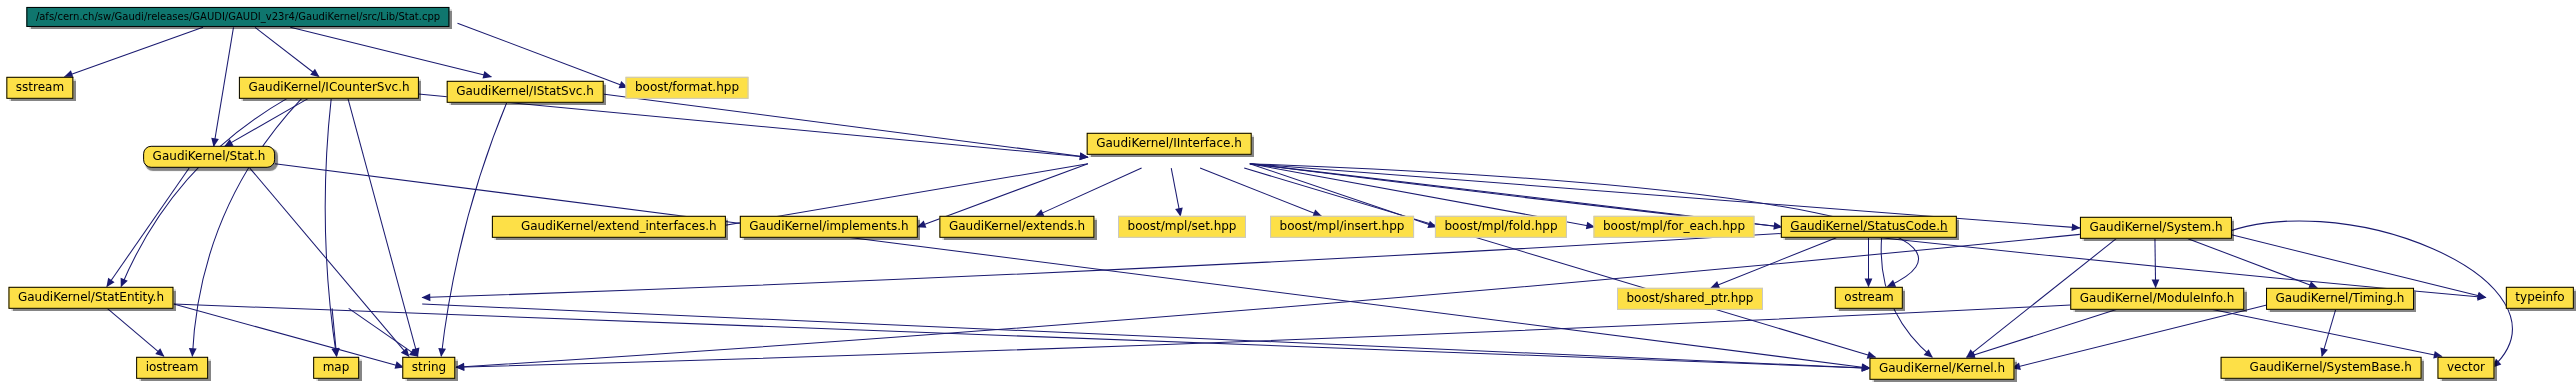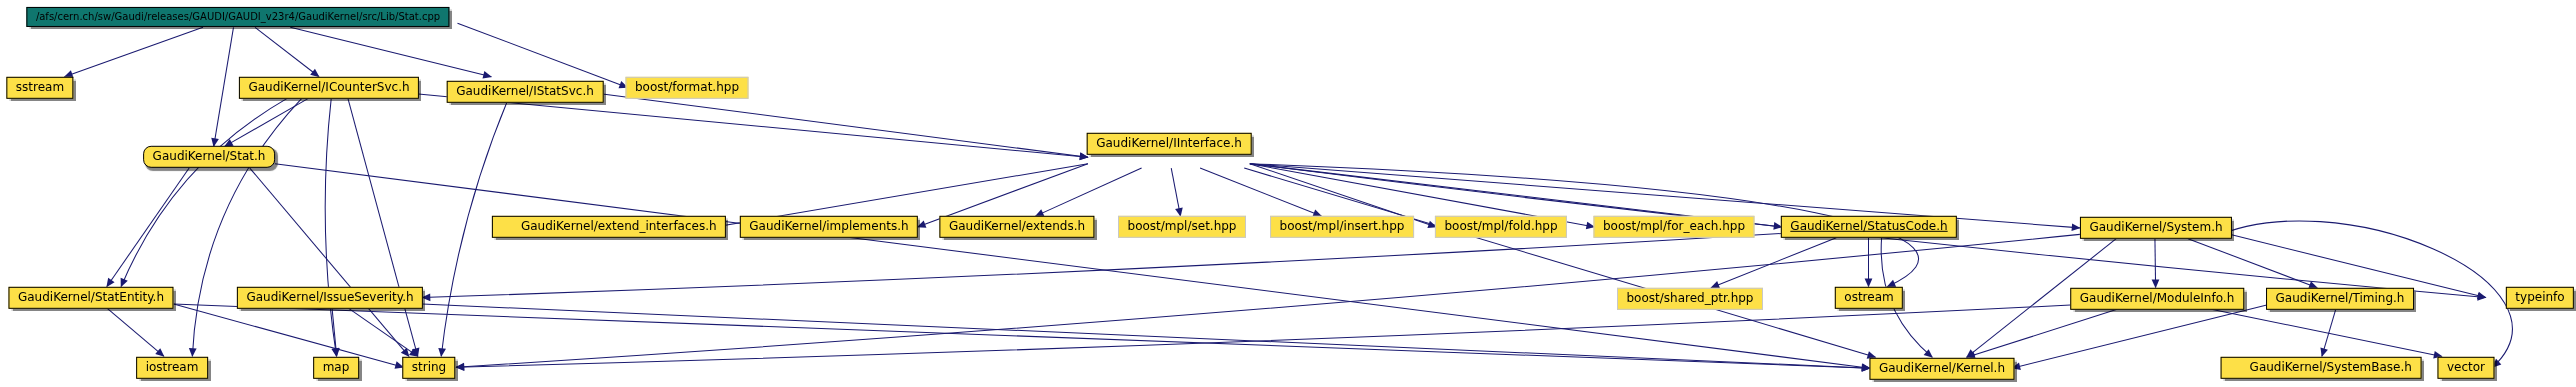--- a/index.html
+++ b/index.html
@@ -122,21 +122,20 @@
     <div class="node internal" style="left: 609px; top: 227px; padding-left: 28px;">GaudiKernel/extend_interfaces.h</div>
     <div class="node internal" style="left: 829px; top: 227px;">GaudiKernel/implements.h</div>
     <div class="node internal" style="left: 1017px; top: 227px;">GaudiKernel/extends.h</div>
     <div class="node external" style="left: 1182px; top: 227px;">boost/mpl/set.hpp</div>
     <div class="node external" style="left: 1342px; top: 227px;">boost/mpl/insert.hpp</div>
     <div class="node external" style="left: 1501px; top: 227px;">boost/mpl/fold.hpp</div>
     <div class="node external" style="left: 1674px; top: 227px;">boost/mpl/for_each.hpp</div>
     <div class="node internal" style="left: 1869px; top: 227px; text-decoration: underline;">GaudiKernel/StatusCode.h</div>
     <div class="node internal" style="left: 2156px; top: 228px;">GaudiKernel/System.h</div>
     <div class="node internal" style="left: 91px; top: 298px;">GaudiKernel/StatEntity.h</div>
-    <div class="node internal" style="left: 330px; top: 298px;">GaudiKernel/IssueSeverity.h</div>
     <div class="node external" style="left: 1690px; top: 299px;">boost/shared_ptr.hpp</div>
     <div class="node internal" style="left: 1869px; top: 298px;">ostream</div>
     <div class="node internal" style="left: 2157px; top: 299px;">GaudiKernel/ModuleInfo.h</div>
     <div class="node internal" style="left: 2340px; top: 299px;">GaudiKernel/Timing.h</div>
     <div class="node internal" style="left: 2520px; top: 298px; margin-left: 20px;">typeinfo</div>
     <div class="node internal" style="left: 172px; top: 368px;">iostream</div>
     <div class="node internal" style="left: 336px; top: 368px;">map</div>
     <div class="node internal" style="left: 429px; top: 368px;">string</div>
     <div class="node internal" style="left: 1942px; top: 369px;">GaudiKernel/Kernel.h</div>
     <div class="node internal" style="left: 2321px; top: 368px; padding-left: 28px;">GaudiKernel/SystemBase.h</div>

